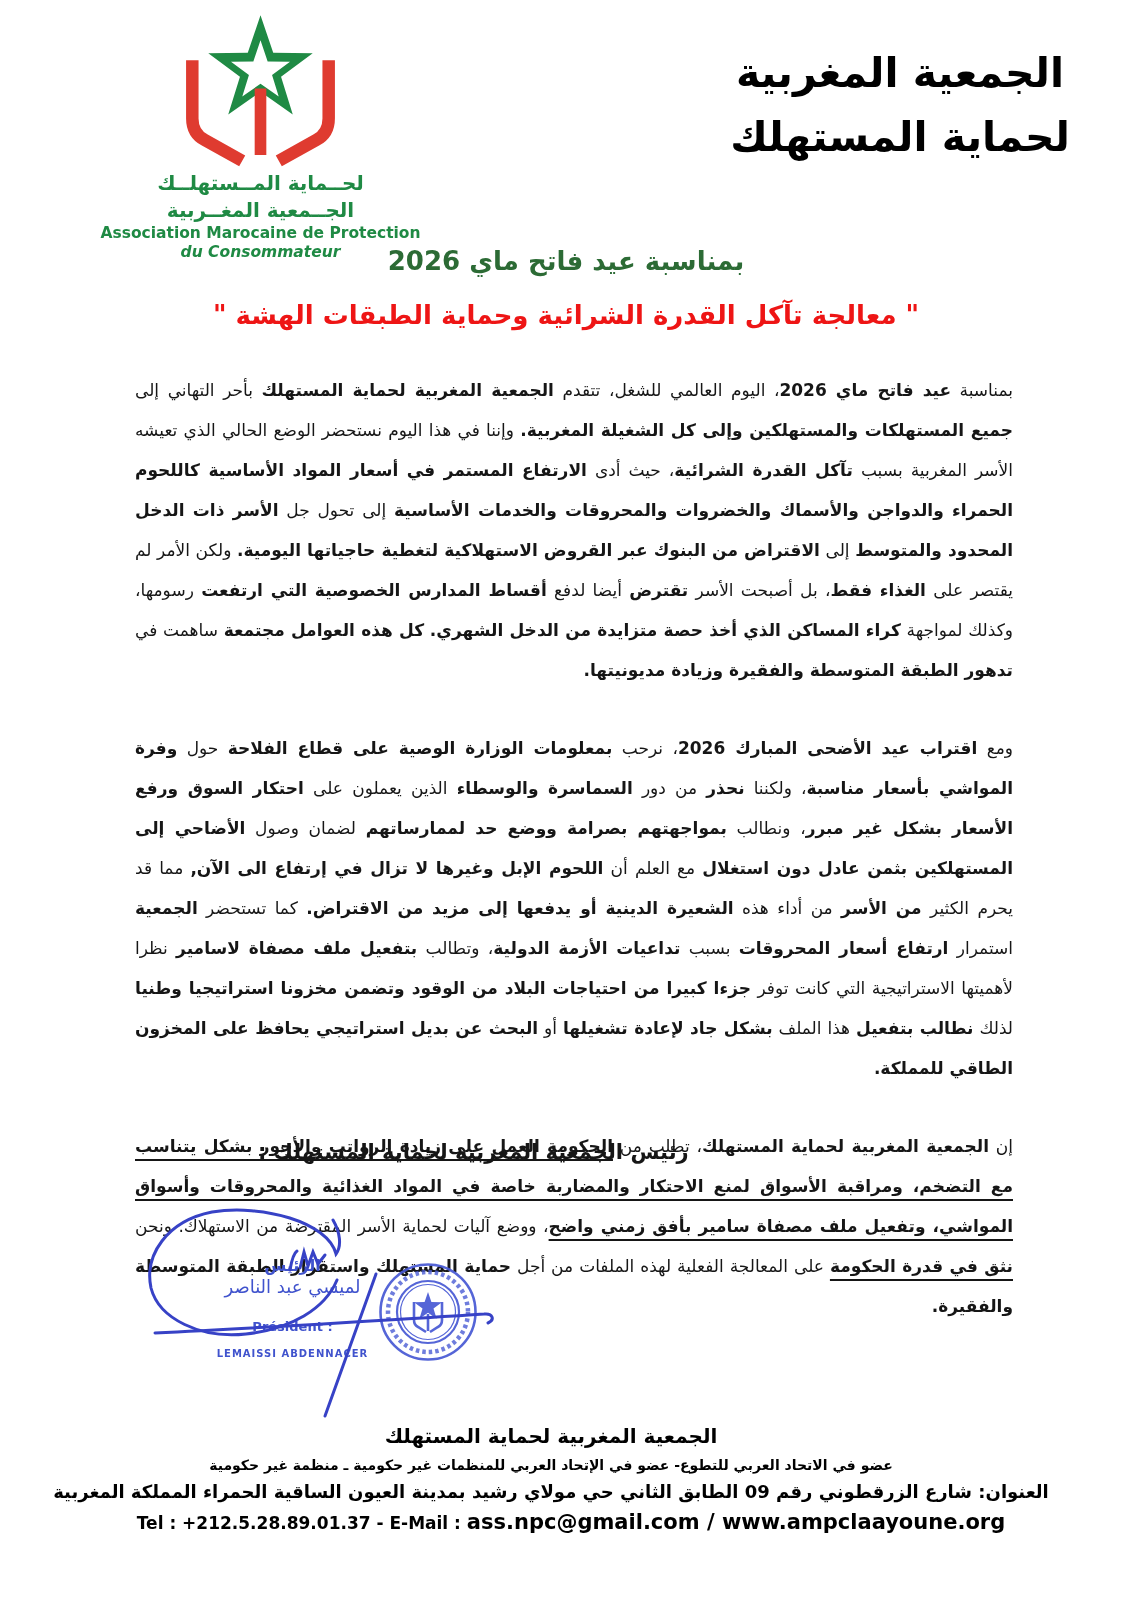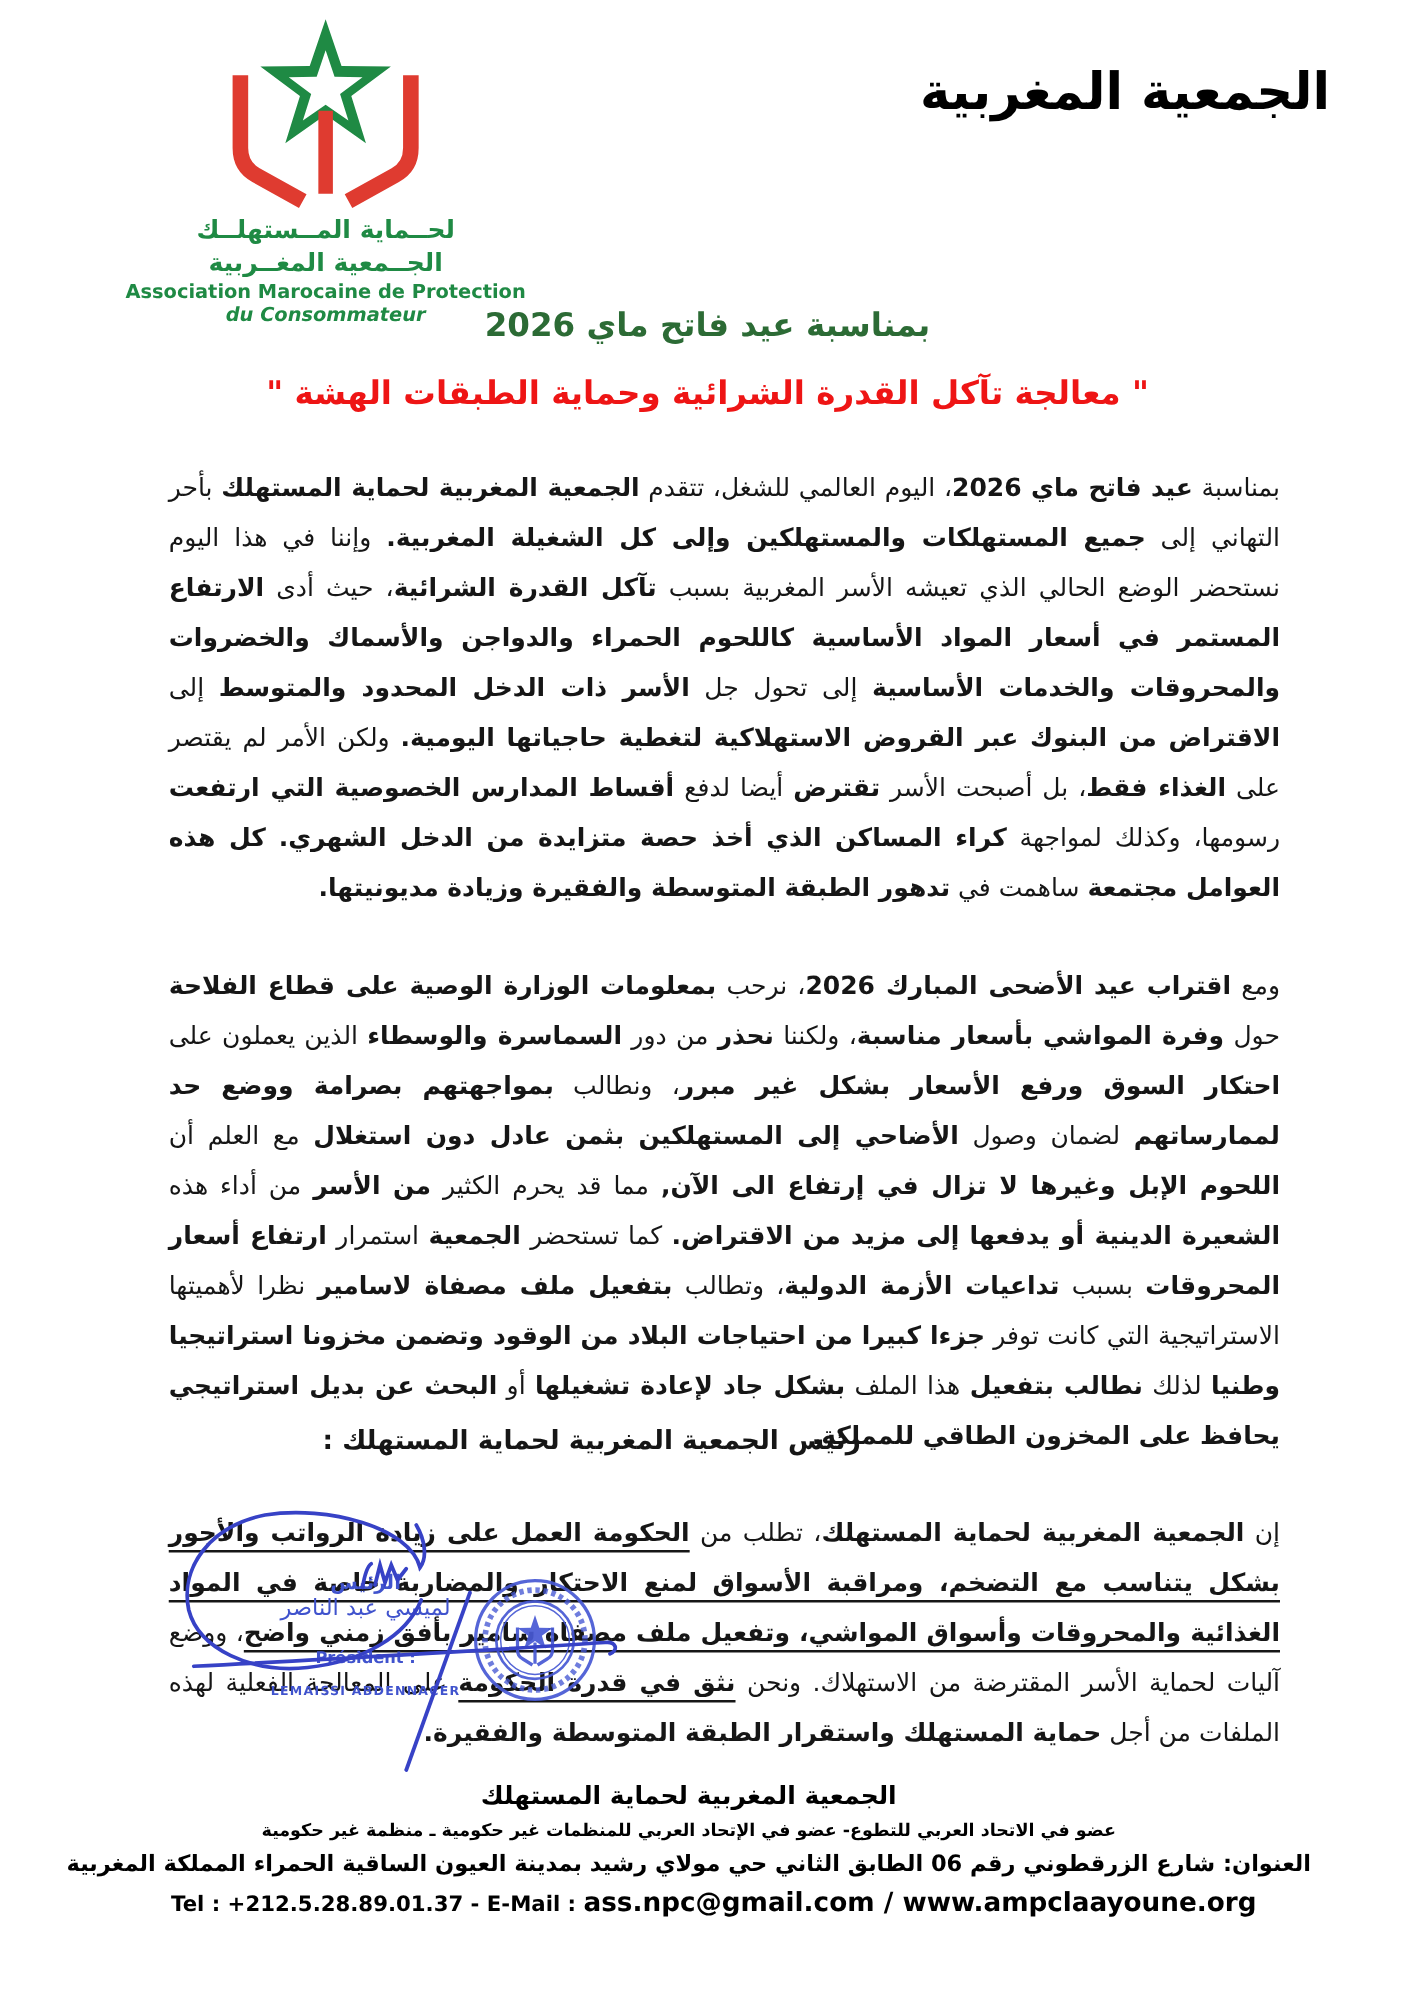--- a/index.html
+++ b/index.html
@@ -12,22 +12,22 @@
   .logo-fr{color:#1f8a44;font-weight:bold;font-size:15.5px;line-height:1.25;}
   .logo-fr.it{font-style:italic;}
   .org-title{position:absolute;top:42px;right:22px;width:420px;text-align:center;
              font-weight:bold;font-size:41px;line-height:1.55;direction:rtl;color:#000;}
   
   .occasion{position:absolute;top:246px;left:0;right:0;text-align:center;
             font-weight:bold;font-size:26px;direction:rtl;}
   .slogan{position:absolute;top:300px;left:0;right:0;text-align:center;
           font-weight:bold;font-size:26px;direction:rtl;}
   
-  .body{position:absolute;top:370px;left:135px;right:108px;direction:rtl;
-        font-size:20px;line-height:40px;text-align:justify;}
+  .body{position:absolute;top:370px;left:135px;right:119px;direction:rtl;
+        font-size:17px;line-height:40px;text-align:justify;}
   .body p{margin:0 0 38px 0;}
   .b{font-weight:bold;}
   .u{text-decoration:underline;text-decoration-thickness:2px;text-underline-offset:7px;}
   
   .date-right{position:absolute;top:1140px;right:135px;font-weight:bold;font-size:21px;direction:rtl;}
   .date-left{position:absolute;top:1140px;left:258px;font-weight:bold;font-size:21px;direction:rtl;}
   
   .sig-ink{position:absolute;left:140px;top:1200px;z-index:3;}
   .sig-name-block{position:absolute;left:205px;top:1256px;width:175px;text-align:center;
                   color:#4053cd;direction:rtl;z-index:2;}
@@ -59,20 +59,21 @@
       <line x1="110" y1="92" x2="110" y2="172" stroke="#df3b30" stroke-width="14"></line>
     </svg>
     <div class="logo-ar">لحــماية المــستهلــك</div>
     <div class="logo-ar">الجــمعية المغــربية</div>
     <div class="logo-fr">Association Marocaine de Protection</div>
     <div class="logo-fr it">du Consommateur</div>
   </div>
 
   <div class="org-title">
     <div>الجمعية المغربية</div>
+    <div>لحماية المستهلك</div>
   </div>
 
   <div class="occasion" style="color:#2c6b35;">بمناسبة عيد فاتح ماي 2026</div>
   <div class="slogan" style="color:#ee1515;">" معالجة تآكل القدرة الشرائية وحماية الطبقات الهشة "</div>
 
   <div class="body">
     <p class="para"><span>بمناسبة </span><span class="b">عيد فاتح ماي 2026</span><span>، اليوم العالمي للشغل، تتقدم </span><span class="b">الجمعية المغربية لحماية المستهلك</span><span> بأحر التهاني إلى </span><span class="b">جميع المستهلكات والمستهلكين وإلى كل الشغيلة المغربية.</span><span> وإننا في هذا اليوم نستحضر الوضع الحالي الذي تعيشه الأسر المغربية بسبب </span><span class="b">تآكل القدرة الشرائية</span><span>، حيث أدى </span><span class="b">الارتفاع المستمر في أسعار المواد الأساسية كاللحوم الحمراء والدواجن والأسماك والخضروات والمحروقات والخدمات الأساسية</span><span> إلى تحول جل </span><span class="b">الأسر ذات الدخل المحدود والمتوسط</span><span> إلى </span><span class="b">الاقتراض من البنوك عبر القروض الاستهلاكية لتغطية حاجياتها اليومية.</span><span> ولكن الأمر لم يقتصر على </span><span class="b">الغذاء فقط</span><span>، بل أصبحت الأسر </span><span class="b">تقترض</span><span> أيضا لدفع </span><span class="b">أقساط المدارس الخصوصية التي ارتفعت</span><span> رسومها، وكذلك لمواجهة </span><span class="b">كراء المساكن الذي أخذ حصة متزايدة من الدخل الشهري.</span><span> </span><span class="b">كل هذه العوامل مجتمعة</span><span> ساهمت في </span><span class="b">تدهور الطبقة المتوسطة والفقيرة وزيادة مديونيتها.</span></p>
     <p class="para"><span>ومع </span><span class="b">اقتراب عيد الأضحى المبارك 2026</span><span>، نرحب </span><span class="b">بمعلومات الوزارة الوصية على قطاع الفلاحة</span><span> حول </span><span class="b">وفرة المواشي بأسعار مناسبة</span><span>، ولكننا </span><span class="b">نحذر</span><span> من دور </span><span class="b">السماسرة والوسطاء</span><span> الذين يعملون على </span><span class="b">احتكار السوق ورفع الأسعار بشكل غير مبرر</span><span>، ونطالب </span><span class="b">بمواجهتهم بصرامة ووضع حد لممارساتهم</span><span> لضمان وصول </span><span class="b">الأضاحي إلى المستهلكين بثمن عادل دون استغلال</span><span> مع العلم أن </span><span class="b">اللحوم الإبل وغيرها لا تزال في إرتفاع الى الآن,</span><span> مما قد يحرم الكثير </span><span class="b">من الأسر</span><span> من أداء هذه </span><span class="b">الشعيرة الدينية أو يدفعها إلى مزيد من الاقتراض.</span><span> كما تستحضر </span><span class="b">الجمعية</span><span> استمرار </span><span class="b">ارتفاع أسعار المحروقات</span><span> بسبب </span><span class="b">تداعيات الأزمة الدولية</span><span>، وتطالب </span><span class="b">بتفعيل ملف مصفاة لاسامير</span><span> نظرا لأهميتها الاستراتيجية التي كانت توفر </span><span class="b">جزءا كبيرا من احتياجات البلاد من الوقود وتضمن مخزونا استراتيجيا وطنيا</span><span> لذلك </span><span class="b">نطالب بتفعيل</span><span> هذا الملف </span><span class="b">بشكل جاد لإعادة تشغيلها</span><span> أو </span><span class="b">البحث عن بديل استراتيجي يحافظ على المخزون الطاقي للمملكة.</span></p>
     <p class="para"><span>إن </span><span class="b">الجمعية المغربية لحماية المستهلك</span><span>، تطلب من </span><span class="b u">الحكومة العمل على زيادة الرواتب والأجور بشكل يتناسب مع التضخم، ومراقبة الأسواق لمنع الاحتكار والمضاربة خاصة في المواد الغذائية والمحروقات وأسواق المواشي، وتفعيل ملف مصفاة سامير بأفق زمني واضح</span><span>، ووضع آليات لحماية الأسر المقترضة من الاستهلاك. ونحن </span><span class="b u">نثق في قدرة الحكومة</span><span> على المعالجة الفعلية لهذه الملفات من أجل </span><span class="b">حماية المستهلك واستقرار الطبقة المتوسطة والفقيرة.</span></p>
   </div>
@@ -104,17 +105,17 @@
       <path d="M36,40 L36,58 Q36,63 40,65 L48,70" stroke-width="2.6"></path>
       <path d="M64,40 L64,58 Q64,63 60,65 L52,70" stroke-width="2.6"></path>
       <line x1="50" y1="52" x2="50" y2="69" stroke-width="2.6"></line>
     </g>
     <polygon fill="#4759d4" points="50,30 53.4,40.1 64,40.3 55.5,46.6 58.6,56.8 50,50.7 41.4,56.8 44.5,46.6 36,40.3 46.6,40.1"></polygon>
   </svg>
 
   <div class="footer">
     <div class="f1">الجمعية المغربية لحماية المستهلك</div>
     <div class="f2">عضو في الاتحاد العربي للتطوع- عضو في الإتحاد العربي للمنظمات غير حكومية ـ منظمة غير حكومية</div>
-    <div class="f3">العنوان: شارع الزرقطوني رقم 06 الطابق الثاني حي مولاي رشيد  بمدينة العيون الساقية الحمراء المملكة المغربية</div>
+    <div class="f3">العنوان: شارع الزرقطوني رقم 09 الطابق الثاني حي مولاي رشيد  بمدينة العيون الساقية الحمراء المملكة المغربية</div>
     <div class="f4"><span class="tel">Tel : +212.5.28.89.01.37 - E-Mail : </span><span class="web">ass.npc@gmail.com / www.ampclaayoune.org</span></div>
   </div>
 
 </div>
 
 </body></html>

